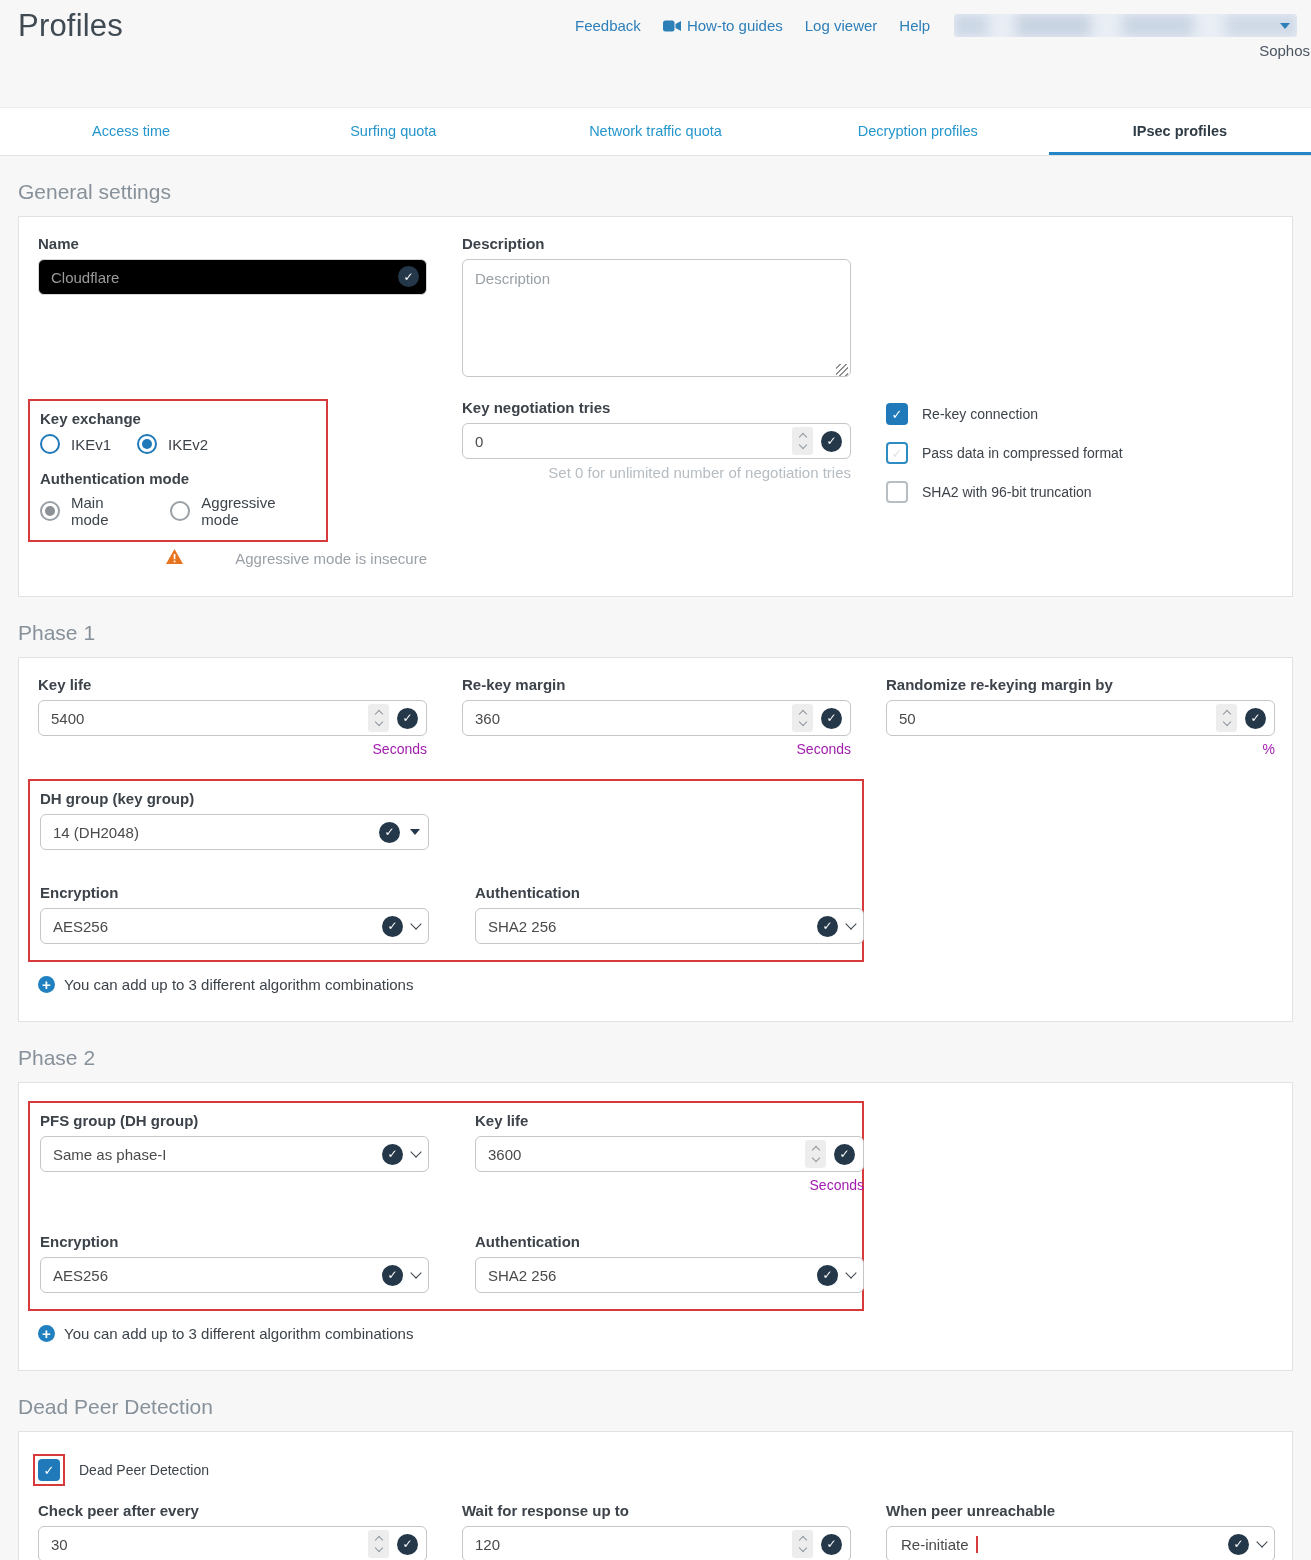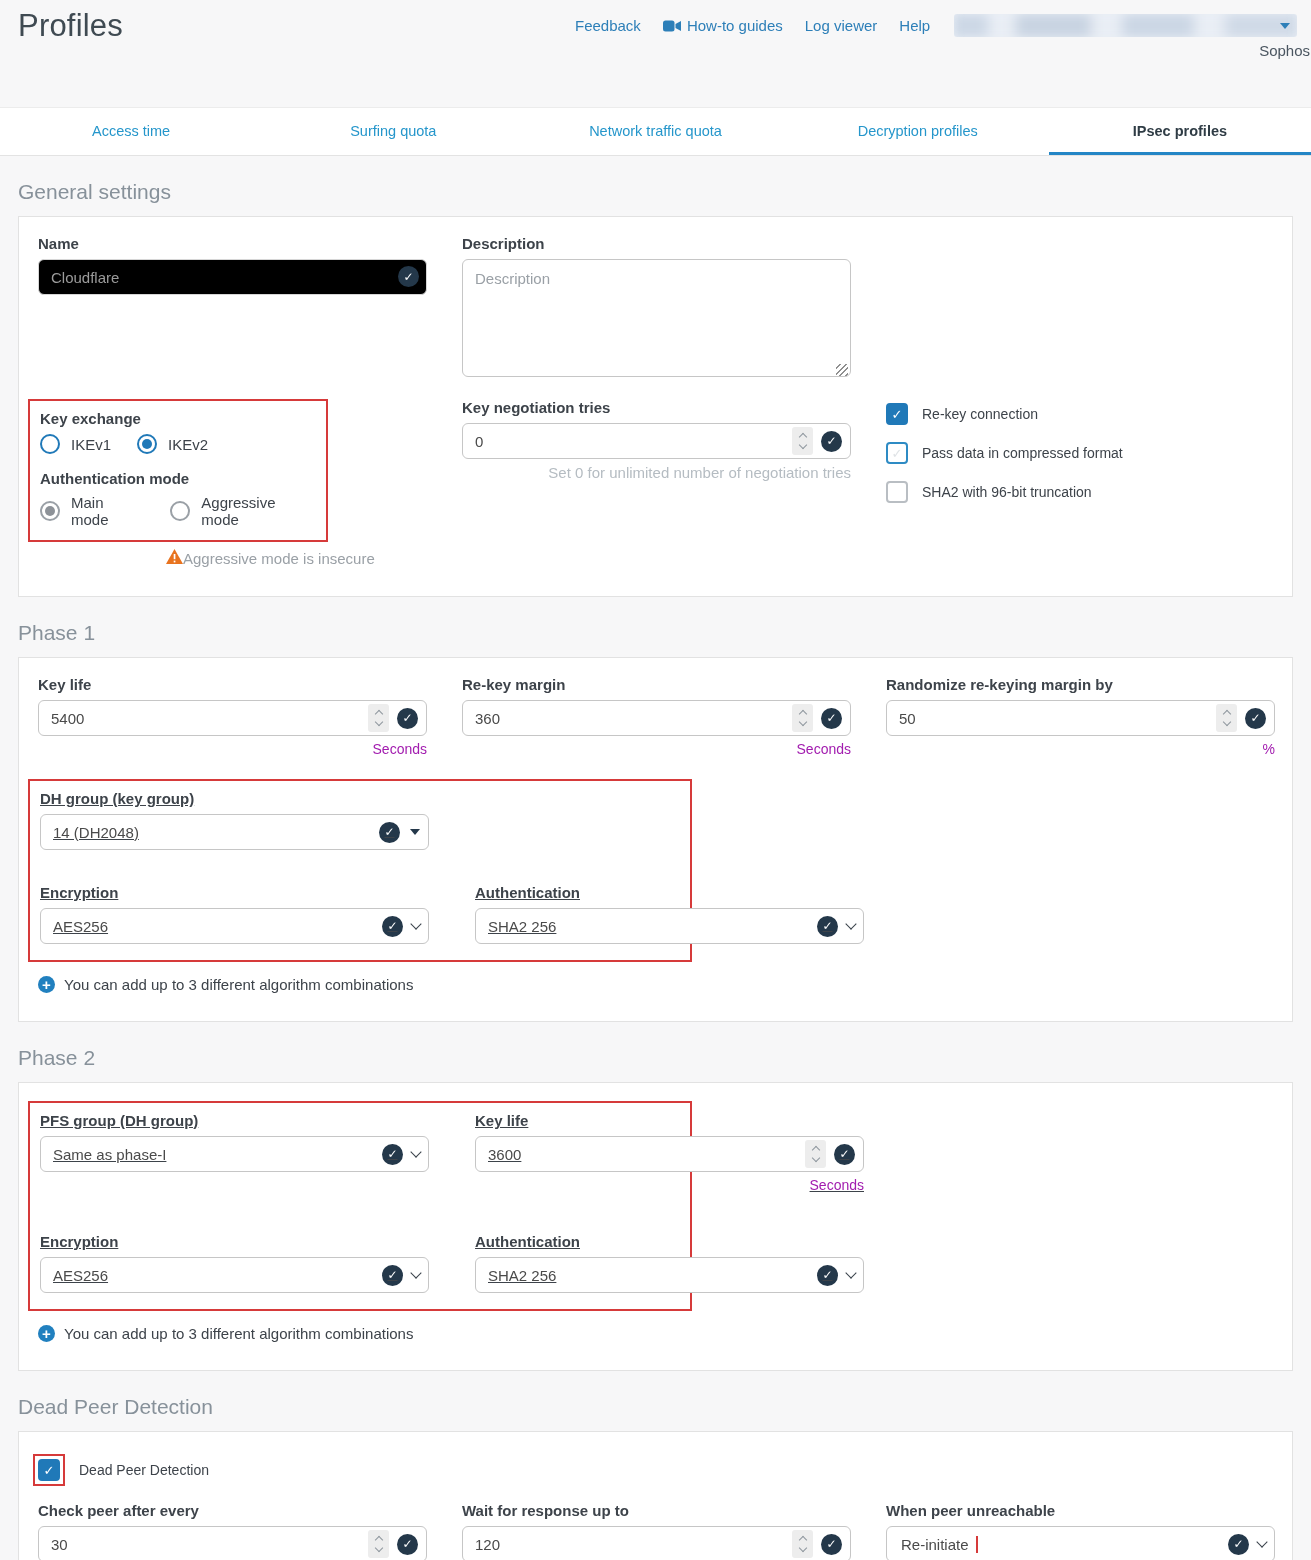--- a/index.html
+++ b/index.html
@@ -89,26 +89,26 @@
     display:flex; align-items:center; justify-content:center; cursor:pointer; flex:0 0 auto; }
   .cb .tick { font-family:"DejaVu Sans", sans-serif; font-size:13px; font-weight:700; color:#fff; line-height:1; }
   .cb.checked { background:#2079b8; border-color:#2079b8; }
   .cb.blue { border-color:#2e8bc4; }
   .cb.blue .tick { color:#dfe3e6; }
   .cblabel { margin-left:14px; font-size:14px; color:#3d434a; }
 
   
   .red-box { border:2px solid #d63a3a; }
   .kx-box { width:300px; padding:9px 10px 12px 10px; margin-left:-10px; }
-  .alg-box { width:664px; padding:9px 0 16px 10px; margin-left:-10px;text-decoration:underline; }
+  .alg-box { width:836px; padding:9px 0 16px 10px; margin-left:-10px; }
   .red-cb { border:2px solid #d63a3a; padding:3px; display:inline-flex; margin-left:-5px; }
   .red-text { border:2px solid #d63a3a; padding:2px 7px 3px 4px; margin-left:-4px; }
 
   
-  .warn-row { display:flex; align-items:center; gap:0; margin-top:7px; margin-left:128px; }
+  .warn-row { display:flex; align-items:center; gap:0; margin-top:7px; margin-left:128px;justify-content:space-between; }
   .warn-text { font-size:15px; color:#9aa0a6; }
 
   
   .note-row { display:flex; align-items:center; gap:9px; margin-top:14px; }
   .plus { width:17px; height:17px; border-radius:50%; background:#2180bf; color:#fff; display:flex;
     align-items:center; justify-content:center; font-size:15px; font-weight:700; line-height:1; flex:0 0 auto; }
   .note-text { font-size:15px; color:#3d434a; }
 
   .mt18 { margin-top:18px; } .mt22 { margin-top:22px; } .mt34 { margin-top:34px; } .mt40 { margin-top:40px; }
   .dpd-toggle-row { display:flex; align-items:center; margin:4px 0 16px 0; }

